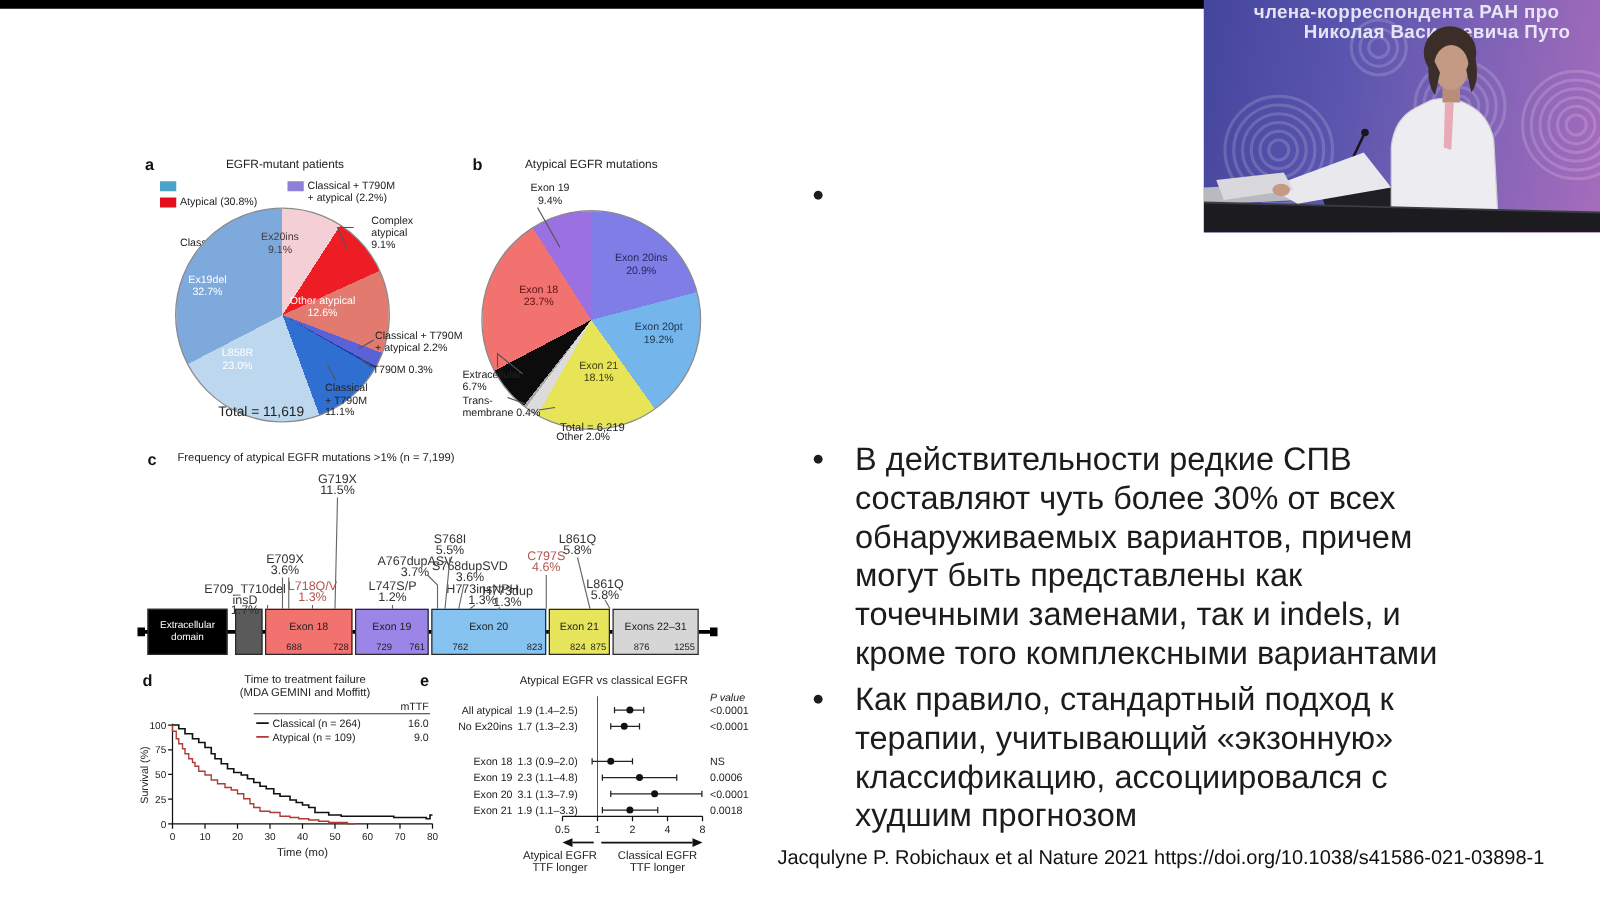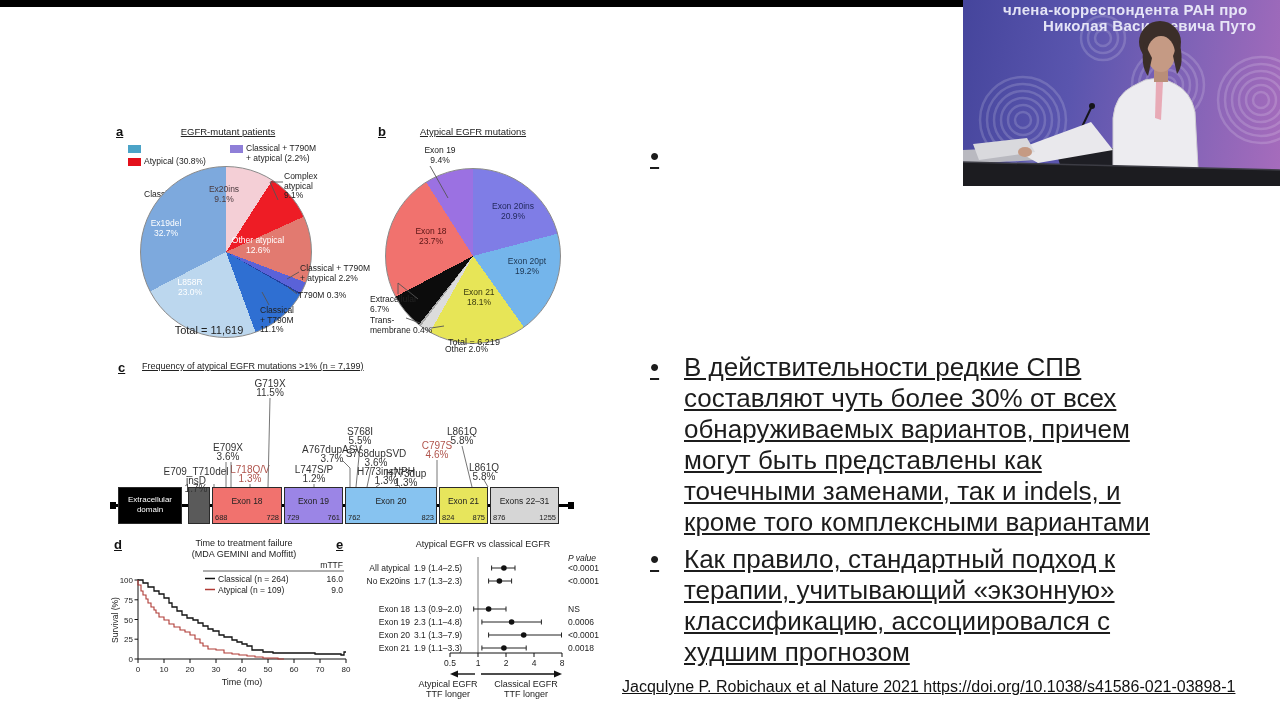--- a/index.html
+++ b/index.html
@@ -1,18 +1,18 @@
 <!DOCTYPE html>
 <html><head>
 <meta charset="utf-8">
 <style>
   html,body{margin:0;padding:0;width:1280px;height:720px;overflow:hidden;background:#fff;}
   body{font-family:"Liberation Sans",sans-serif;}
   .slide{position:relative;width:1280px;height:720px;background:#fff;}
-  .abs{position:absolute;text-decoration:underline;}
+  .abs{position:absolute;}
   .topbar{left:0;top:0;width:1280px;height:7px;background:#000;}
   .title{left:95px;top:22px;font-size:34px;line-height:43px;font-style:italic;color:#1b1b1b;white-space:pre-line;letter-spacing:-0.3px;}
   .bullet{display:flex;color:#1c1c1c;}
   .bullet .dot{width:34px;font-size:26px;line-height:31px;}
   .bullet .txt{font-size:26px;line-height:31px;white-space:pre-line;}
   .citation{left:622px;top:678px;font-size:16px;color:#111;white-space:nowrap;}
   
   .fig{color:#222;}
   .pletter{font-weight:bold;font-size:13px;color:#111;}
   .ptitle{font-size:9.5px;color:#222;text-align:center;}
@@ -22,21 +22,21 @@
   .pie{position:absolute;border-radius:50%;border:1px solid #8a8a8a;box-sizing:border-box;}
   .pie-a{background:conic-gradient(#f4cfd6 0deg 32.8deg,#ee1c25 32.8deg 65.5deg,#e27a70 65.5deg 110.9deg,#5a62d8 110.9deg 118.8deg,#20409e 118.8deg 119.9deg,#2f6fd2 119.9deg 159.8deg,#bcd7ee 159.8deg 242.6deg,#7da9dd 242.6deg 360deg);}
   .pie-b{background:conic-gradient(#7f7de6 0deg 75.2deg,#74b5eb 75.2deg 144.4deg,#e7e557 144.4deg 209.5deg,#dcdcdc 209.5deg 216.7deg,#a9a9a9 216.7deg 218.2deg,#0c0c0c 218.2deg 242.3deg,#f1726e 242.3deg 327.6deg,#9b71e2 327.6deg 360deg);}
   .sw{position:absolute;width:13px;height:8px;}
   .leg{position:absolute;font-size:8.5px;line-height:10px;white-space:pre-line;color:#222;}
   .lines-svg{position:absolute;left:0;top:0;pointer-events:none;}
   
   .dom{position:absolute;top:131px;height:37px;border:1px solid #2a2a2a;box-sizing:border-box;}
   .dom .nm{position:absolute;top:8px;left:0;right:0;text-align:center;font-size:8.5px;color:#222;white-space:nowrap;}
   .dom .nm-mid{position:absolute;top:7px;left:0;right:0;text-align:center;font-size:8px;line-height:10px;color:#fff;white-space:pre-line;}
-  .dom .s{position:absolute;left:2px;bottom:1px;font-size:7.5px;color:#222;}
+  .dom .s{position:absolute;left:16px;bottom:1px;font-size:7.5px;color:#222;}
   .dom .e{position:absolute;right:2px;bottom:1px;font-size:7.5px;color:#222;}
   .mut{position:absolute;width:64px;font-size:10px;line-height:8.5px;text-align:center;white-space:pre-line;color:#333;}
   .mut-red{color:#b0544c;}
   svg text{font-family:"Liberation Sans",sans-serif;fill:#222;}
   
   .video{left:963px;top:0;width:317px;height:186px;overflow:hidden;z-index:50;background:linear-gradient(100deg,#45459c 0%,#5a55ae 35%,#7d62b6 65%,#a76cbc 100%);}
   .vcap{position:absolute;z-index:2;font-size:15px;line-height:16px;font-weight:600;color:rgba(240,240,252,0.92);white-space:nowrap;letter-spacing:0.3px;}
   .vsvg{position:absolute;left:0;top:0;z-index:1;}
   .vsvg2{position:absolute;left:0;top:0;z-index:3;}
 </style>
@@ -63,21 +63,21 @@
     <div class="pie pie-a" style="left:32px;top:46px;width:172px;height:172px;"></div>
 
     <div class="plbl wht" style="left:18px;top:99px;width:80px;">Ex19del
 32.7%</div>
     <div class="plbl wht" style="left:42px;top:158px;width:80px;">L858R
 23.0%</div>
     <div class="plbl" style="left:76px;top:65px;width:80px;color:#4a3a3e;">Ex20ins
 9.1%</div>
     <div class="plbl wht" style="left:110px;top:116px;width:80px;">Other atypical
 12.6%</div>
-    <div class="plbl lft" style="left:176px;top:52px;width:60px;">Complex
+    <div class="plbl lft" style="left:189px;top:52px;width:60px;">Complex
 atypical
 9.1%</div>
     <div class="plbl lft" style="left:192px;top:144px;width:78px;">Classical + T790M
 + atypical 2.2%</div>
     <div class="plbl lft" style="left:190px;top:171px;width:60px;">T790M 0.3%</div>
     <div class="plbl lft" style="left:152px;top:186px;width:60px;">Classical
 + T790M
 11.1%</div>
     <div class="plbl" style="left:61px;top:206px;width:80px;font-size:11px;">Total = 11,619</div>
 

